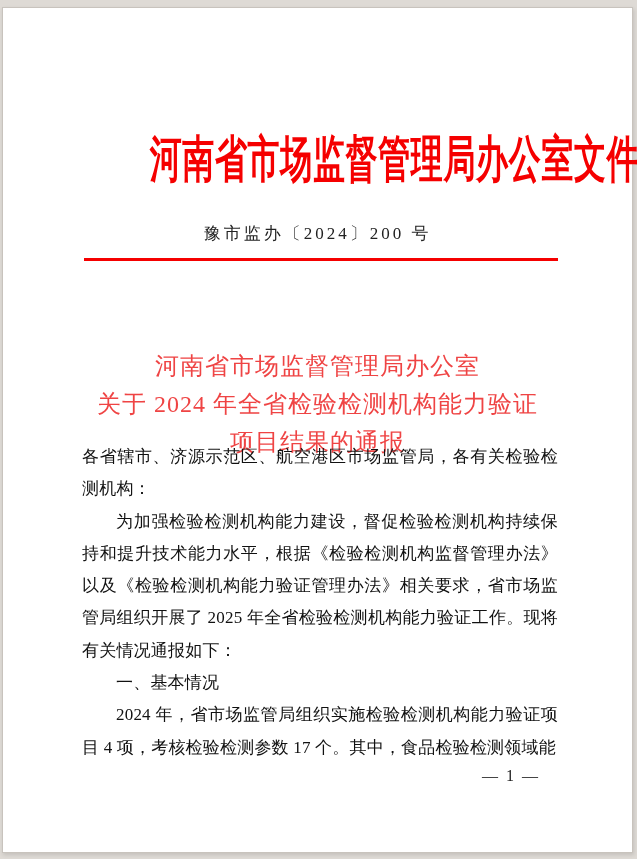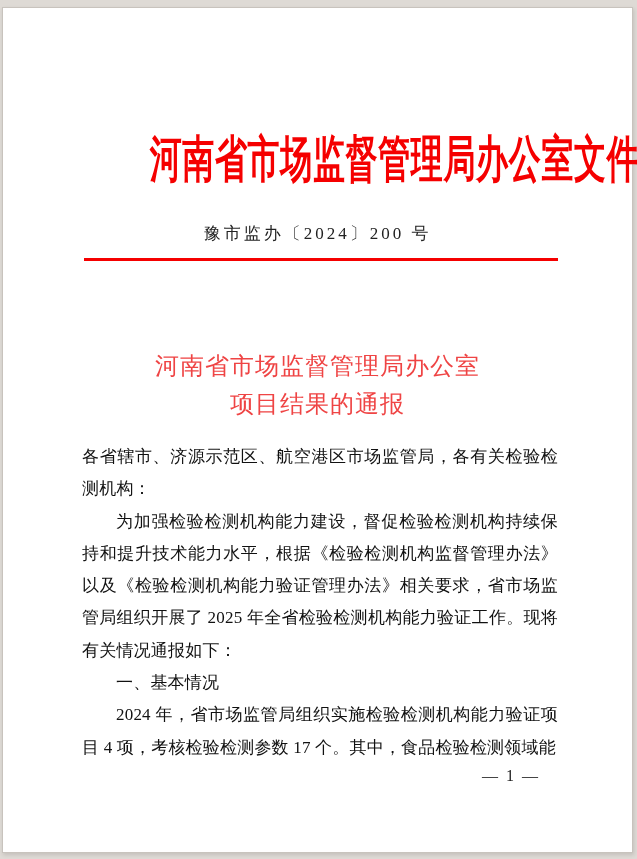--- a/index.html
+++ b/index.html
@@ -100,20 +100,21 @@
   <div class="red-header">
     <span class="stretch">河南省市场监督管理局办公室文件</span>
   </div>
 
   <div class="doc-number">豫市监办〔2024〕200 号</div>
 
   <div class="red-line"></div>
 
   <div class="doc-title">
     <div>河南省市场监督管理局办公室</div>
+    <div>关于 2024 年全省检验检测机构能力验证</div>
     <div>项目结果的通报</div>
   </div>
 
   <div class="body-text">
     <p>各省辖市、济源示范区、航空港区市场监管局，各有关检验检测机构：</p>
     <p class="indent">为加强检验检测机构能力建设，督促检验检测机构持续保持和提升技术能力水平，根据《检验检测机构监督管理办法》以及《检验检测机构能力验证管理办法》相关要求，省市场监管局组织开展了 2025 年全省检验检测机构能力验证工作。现将有关情况通报如下：</p>
     <p class="section-heading">一、基本情况</p>
     <p class="indent">2024 年，省市场监管局组织实施检验检测机构能力验证项目 4 项，考核检验检测参数 17 个。其中，食品检验检测领域能</p>
   </div>
 

